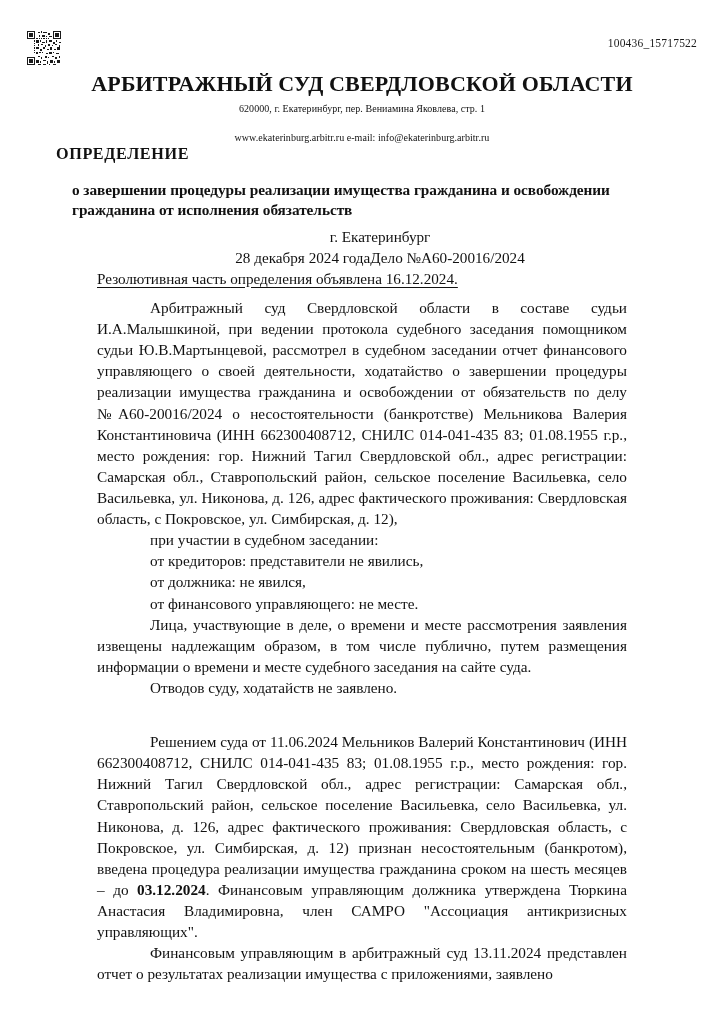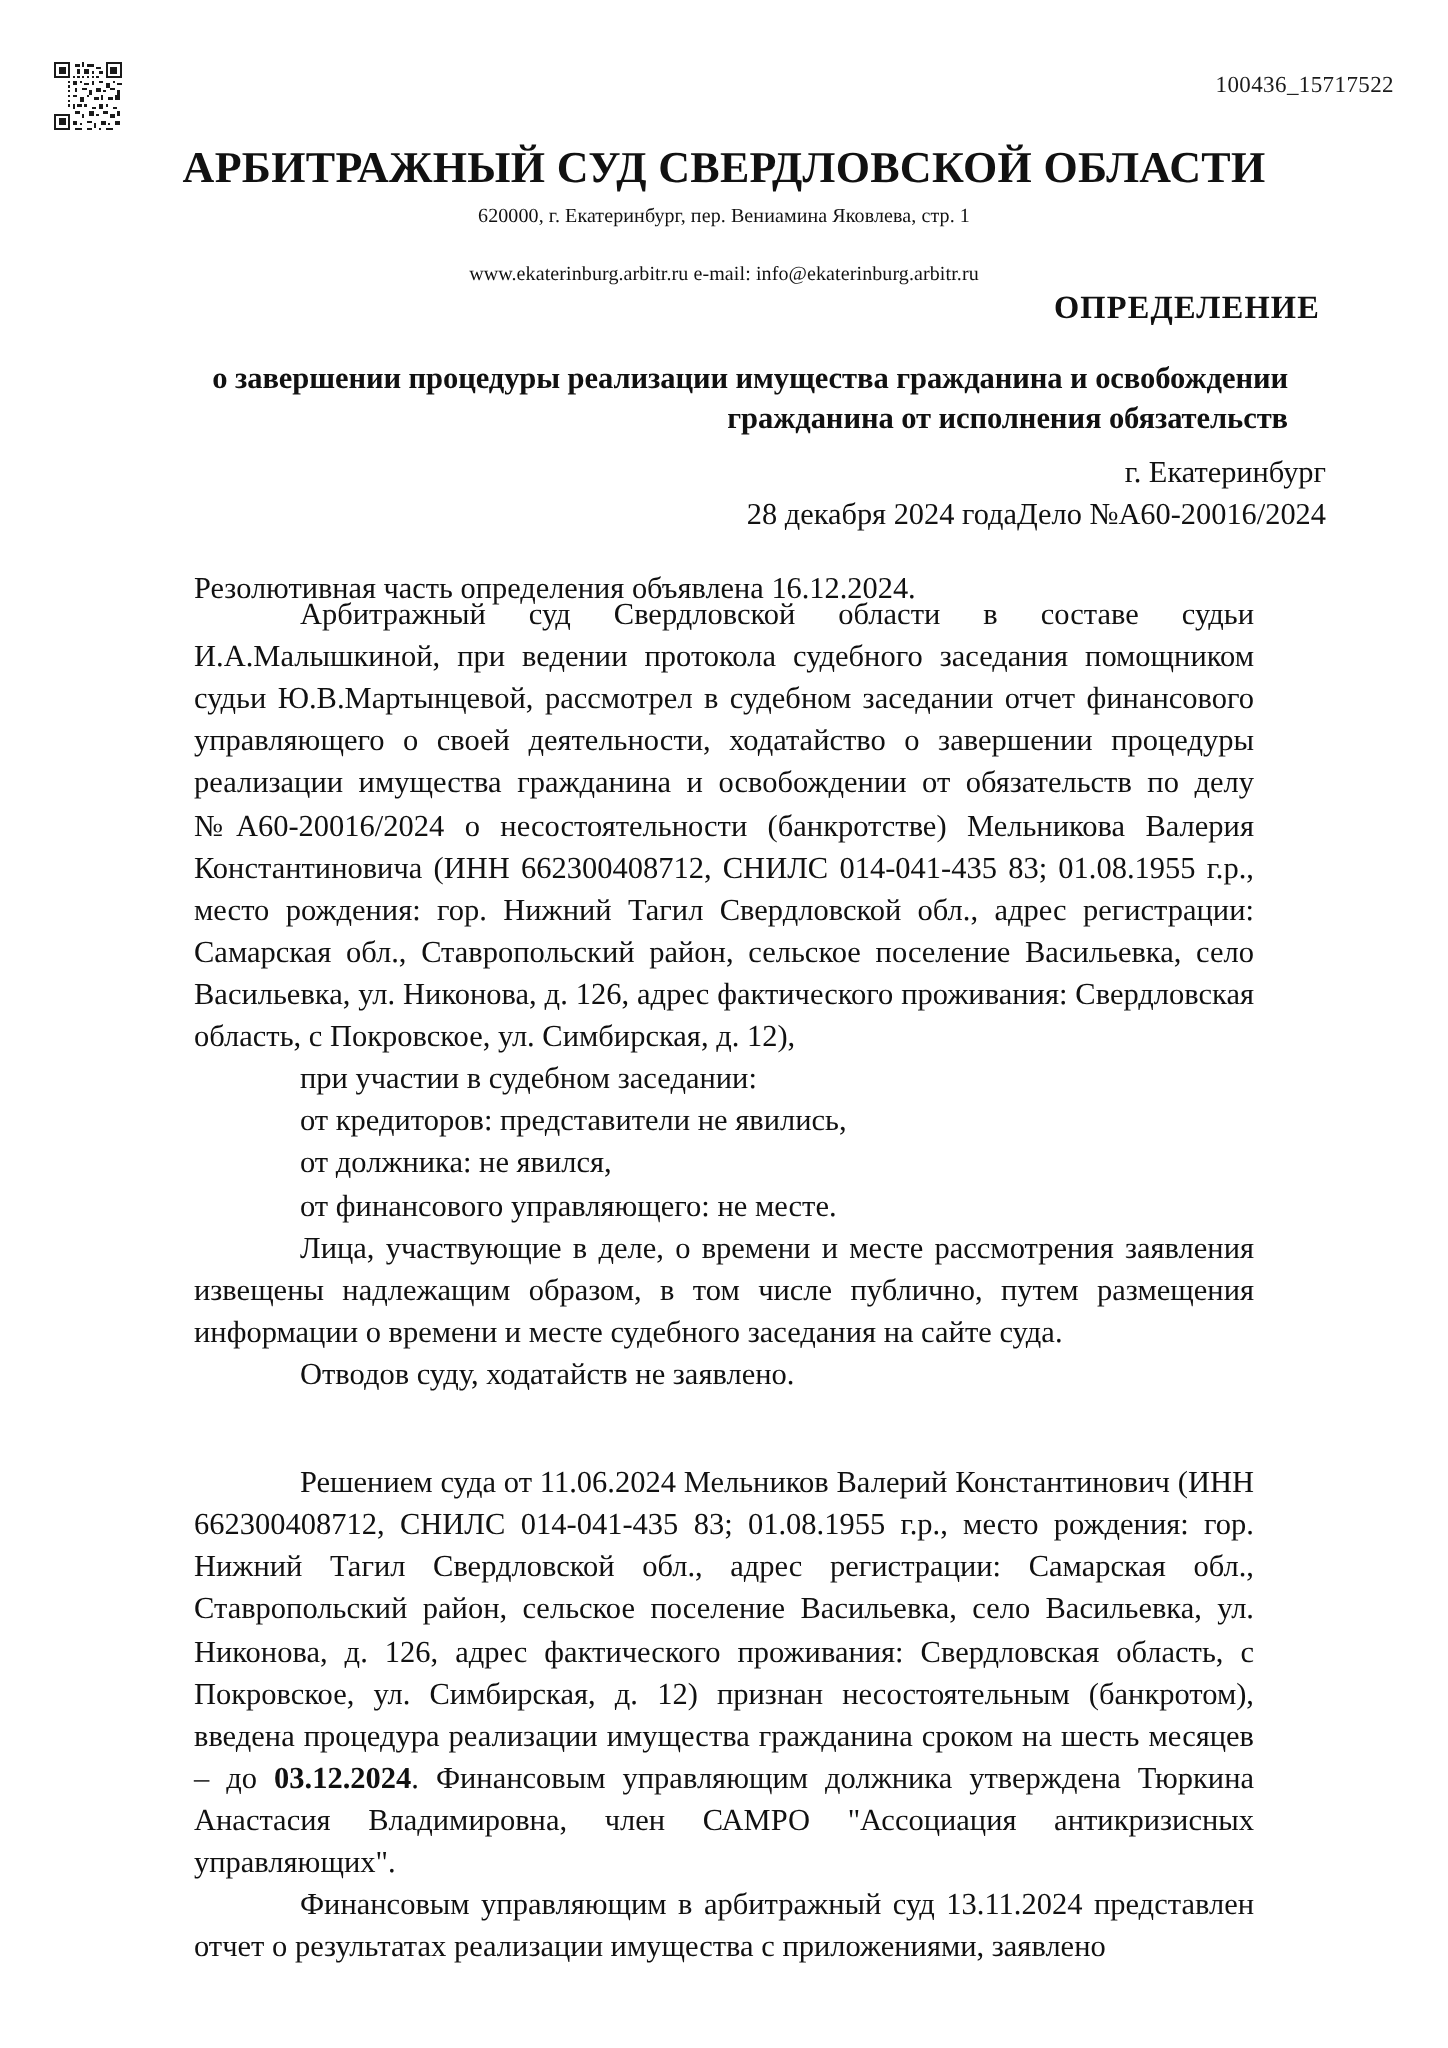--- a/index.html
+++ b/index.html
@@ -72,21 +72,21 @@
     letter-spacing: .05px;
   }
   .court-web { white-space: nowrap; margin-top: 16px; }
 
   
   .doc-title-wrap {
     position: absolute;
     top: 145px;
     left: 56px;
     right: 64px;
-    text-align: right;
+    text-align: left;
   }
   .doc-kind {
     font-size: 16.2px;
     font-weight: bold;
     letter-spacing: .6px;
     margin: 0 0 5px 0;
   }
   .doc-subject {
     font-size: 15.3px;
     font-weight: bold;
@@ -99,30 +99,31 @@
   .meta {
     position: absolute;
     top: 227px;
     left: 97px;
     right: 61px;
     font-size: 15.2px;
     line-height: 1.37;
   }
   .meta-row {
     display: flex;
-    justify-content: flex-end;
+    justify-content: center;
     align-items: baseline;
   }
   .meta .place { white-space: nowrap; }
   .meta .date { white-space: nowrap; }
   .meta .case-no { white-space: nowrap; }
   .meta .resolutive {
+    text-decoration: underline;
     text-underline-offset: 2.5px;
     display: inline-block;
-    margin-top: 16px;
+    margin-top: 0;
   }
 
   
   .body {
     position: absolute;
     top: 297px;
     left: 97px;
     width: 530px;
     font-size: 15.25px;
     line-height: 1.385;

